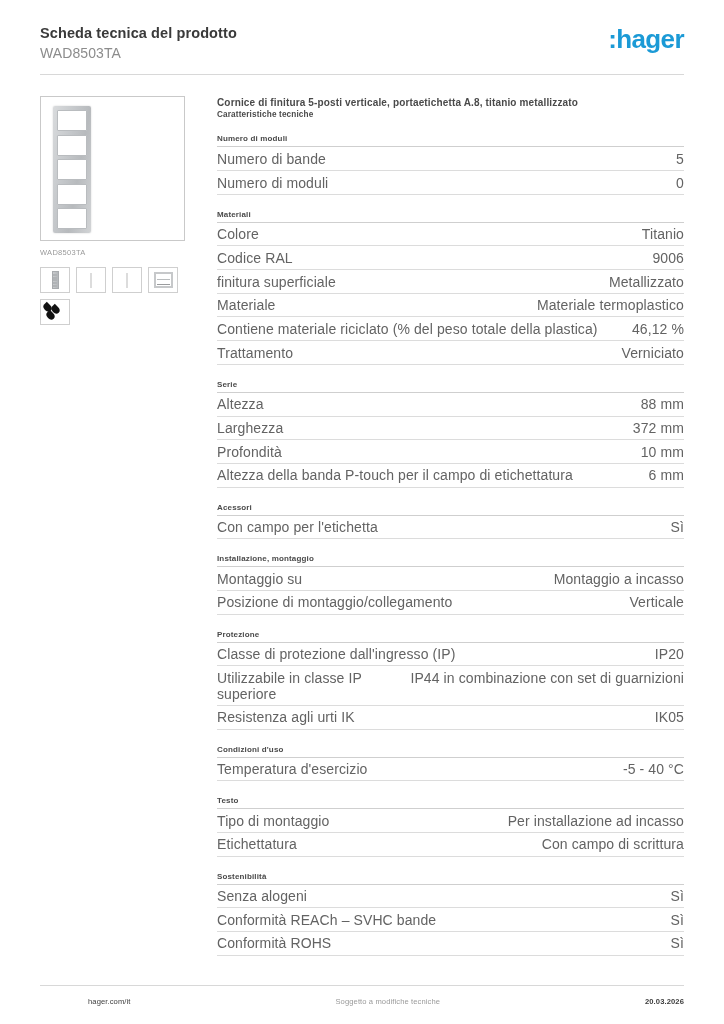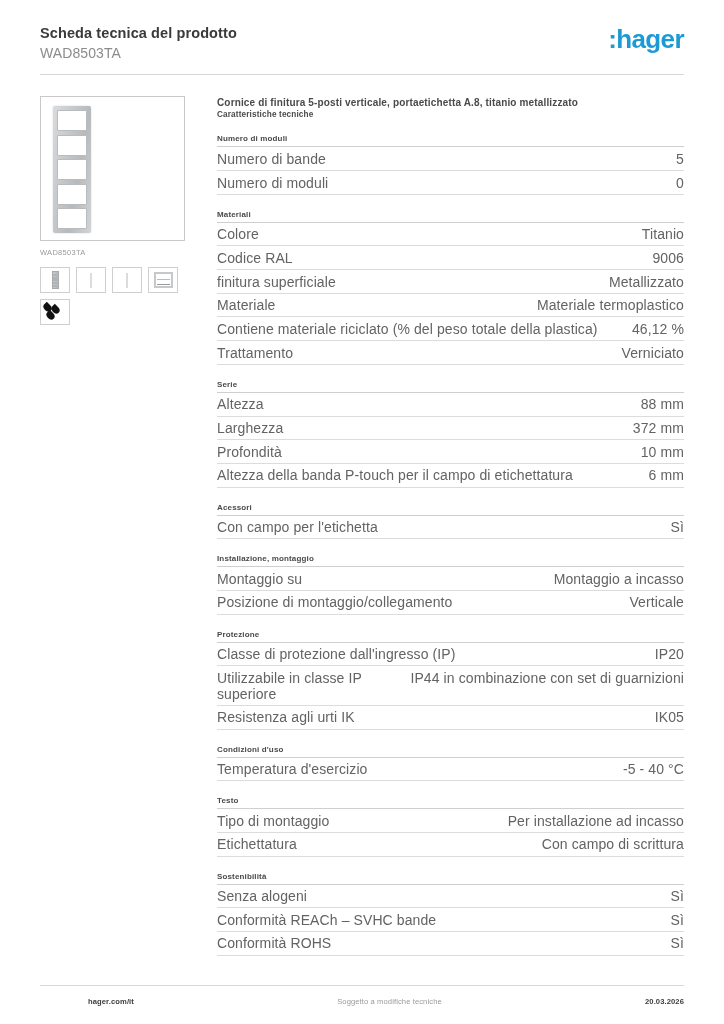--- a/index.html
+++ b/index.html
@@ -245,21 +245,21 @@
     margin-bottom: 11px;
   }
 
   .footer-inner {
     display: flex;
     align-items: baseline;
     justify-content: space-between;
     font-size: 7.6px;
   }
 
-  .footer-left  { font-weight: bold; color: #3c3c3c; letter-spacing: 0.1px; padding-left: 48px; }
+  .footer-left  { font-weight: normal; color: #3c3c3c; letter-spacing: 0.1px; padding-left: 48px; }
   .footer-mid   { color: #9a9a9a; letter-spacing: 0.1px; }
   .footer-right { font-weight: bold; color: #3c3c3c; letter-spacing: 0.1px; }
 </style>
 </head>
 <body>
 
 <div class="page">
 
   <div class="header">
     <div class="header-titles">

